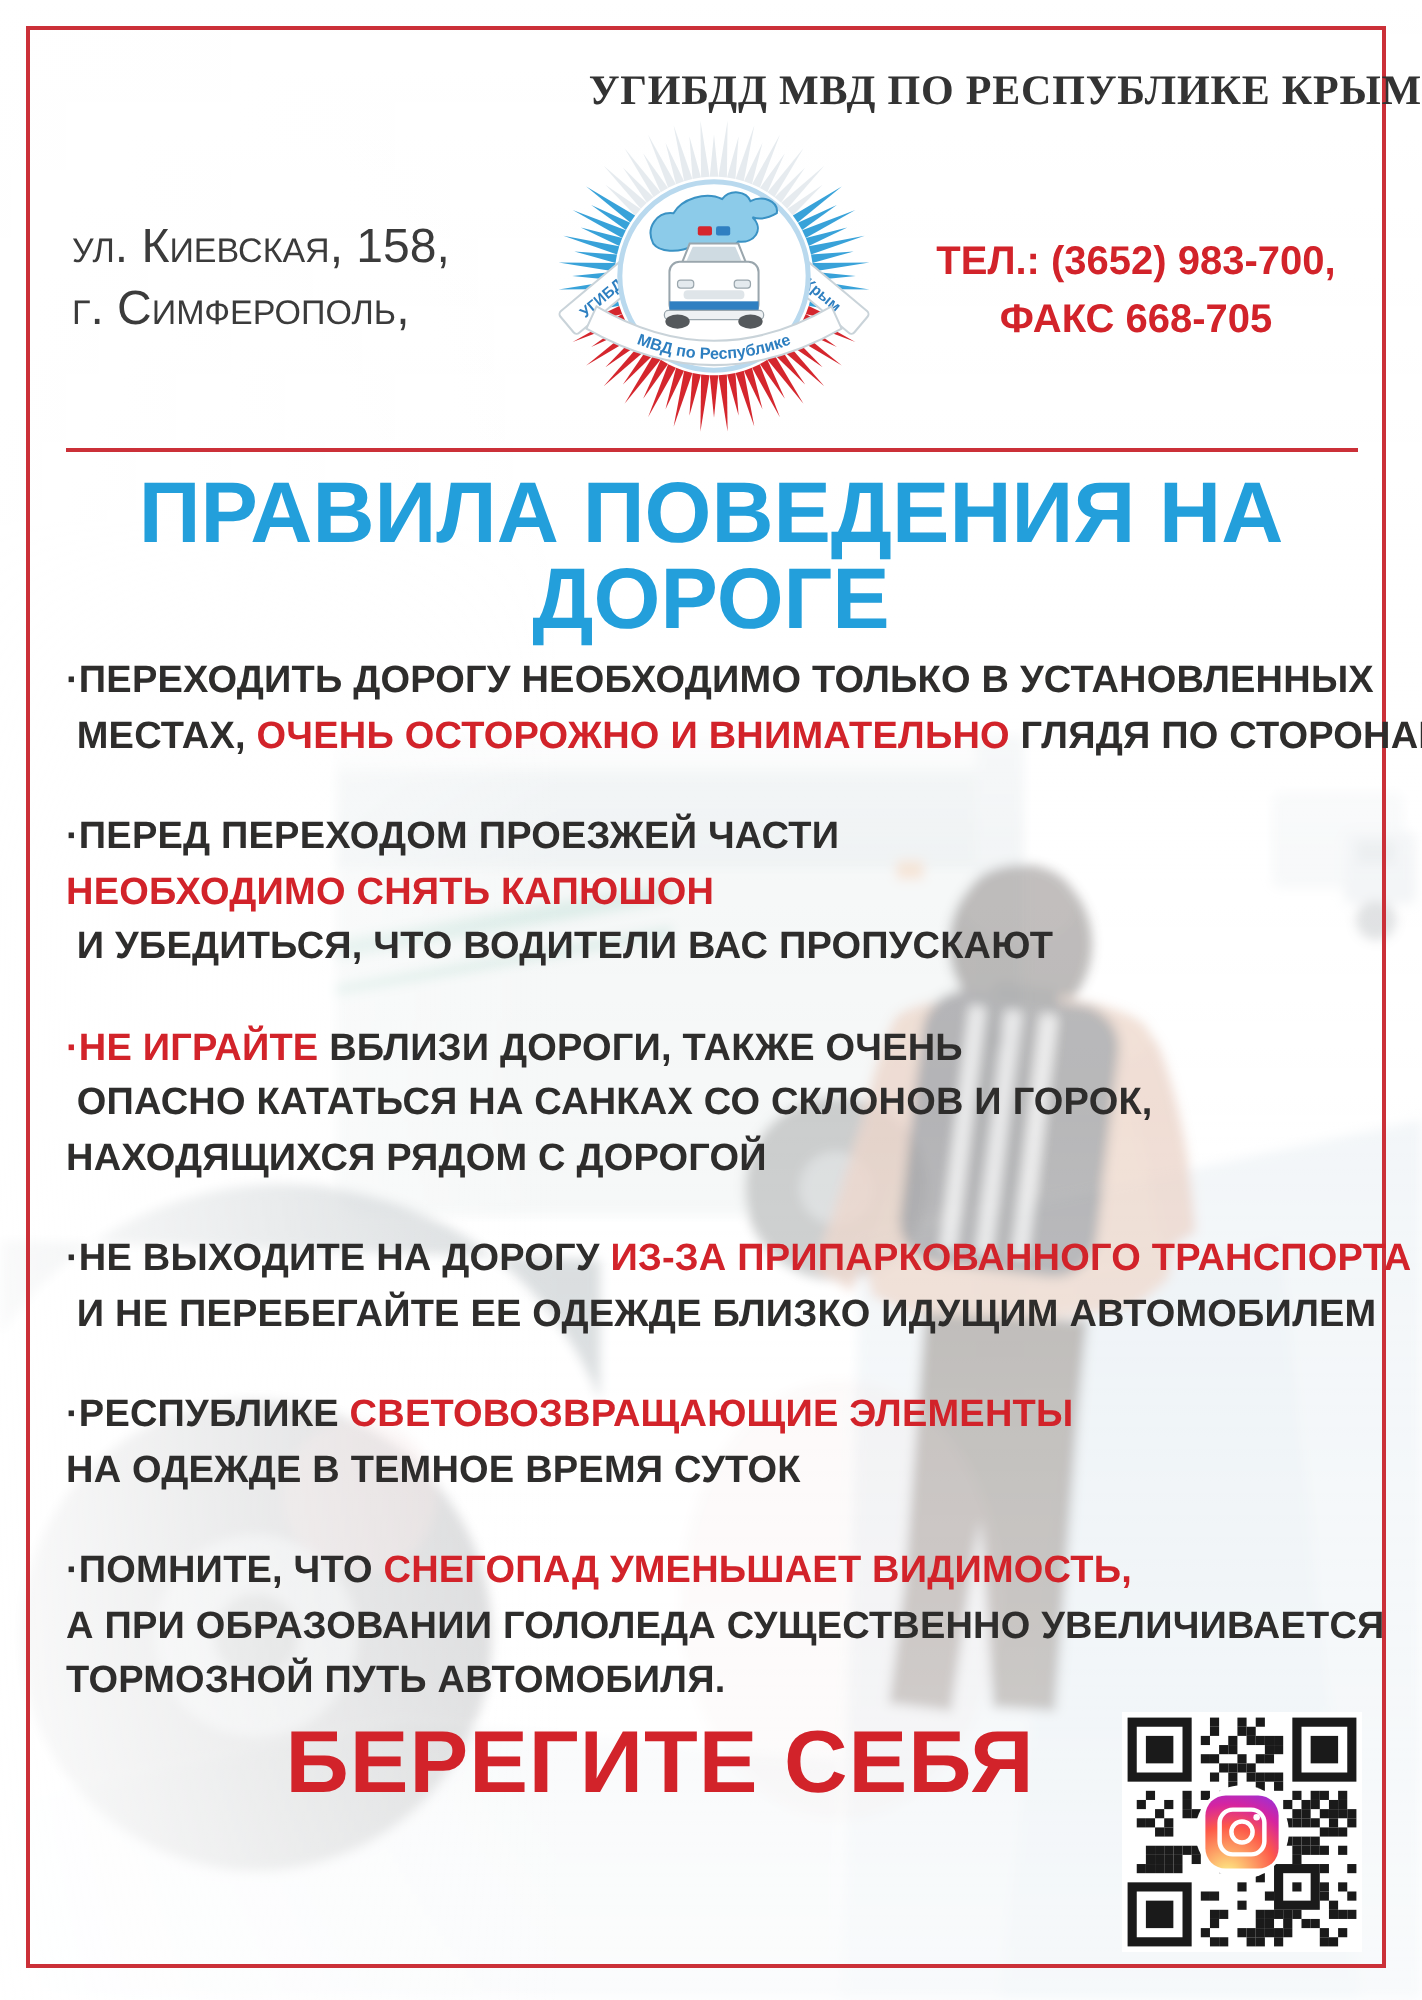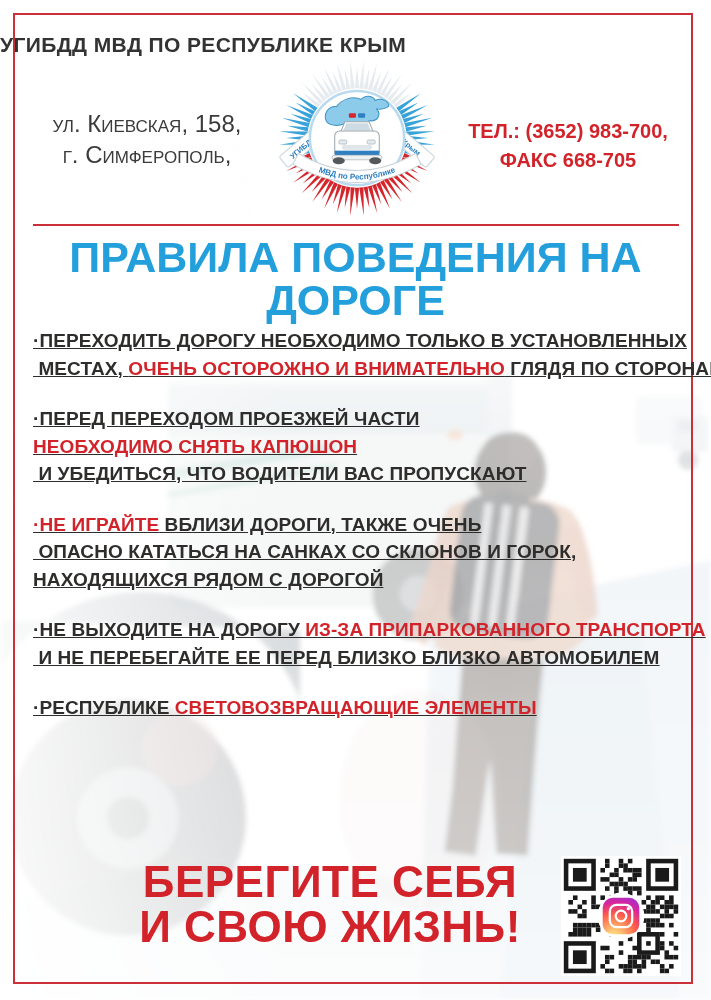--- a/index.html
+++ b/index.html
@@ -1,28 +1,28 @@
 <!DOCTYPE html>
 <html style="--red: #D2232A; --blue: #239FDB; --dark: #2E2D2C; --border: #CB3038;"><head>
 <meta charset="utf-8">
 <style>
   html,body{margin:0;padding:0;background:#ffffff;}
   body{width:711px;height:1000px;overflow:hidden;font-family:"Liberation Sans","DejaVu Sans",sans-serif;}
   :root{--red:#D2232A;--blue:#239FDB;--dark:#2E2D2C;--border:#CB3038;}
   .poster{position:relative;width:711px;height:1000px;background:#fff;overflow:hidden;}
   .bg{position:absolute;left:0;top:0;width:711px;height:1000px;}
   .frame{position:absolute;left:13px;top:13px;width:676px;height:967px;border:2.5px solid var(--border);pointer-events:none;}
-  .org-name{position:absolute;top:33px;left:0;right:0;text-align:left;font-weight:700;font-size:21px;color:#333;letter-spacing:.4px;}
-  .address{position:absolute;top:108px;left:36px;width:222px;text-align:center;font-size:24px;line-height:31px;color:#3b3b3b;font-variant:small-caps;}
+  .org-name{position:absolute;top:33px;left:0;right:0;text-align:right;font-weight:700;font-size:21px;color:#333;letter-spacing:.4px;font-family:Liberation Serif, serif;}
+  .address{position:absolute;top:108px;left:36px;width:222px;font-size:24px;line-height:31px;color:#3b3b3b;font-variant:small-caps;}
   .emblem{position:absolute;top:59px;left:278px;width:158px;height:158px;}
   .phone{position:absolute;top:117px;left:446px;width:244px;text-align:center;font-weight:700;font-size:20px;line-height:29px;color:var(--red);}
   .divider{position:absolute;top:224px;left:33px;width:646px;height:2px;background:var(--border);}
   .title{position:absolute;top:236px;left:0;right:0;text-align:center;color:var(--blue);font-weight:700;font-size:43px;line-height:43px;}
   .rules{position:absolute;top:327px;left:33px;width:662px;font-weight:700;font-size:19px;line-height:27.5px;color:var(--dark);letter-spacing:.1px;}
-  .rule{margin-bottom:23px;text-decoration:underline;}
+  .rule{margin-bottom:23px;}
   .rule-line{white-space:pre;}
   .red{color:var(--red);}
   .slogan{position:absolute;top:859px;left:70px;width:520px;text-align:center;color:var(--red);font-weight:700;font-size:44px;line-height:45px;letter-spacing:.5px;}
   .qr{position:absolute;top:856px;left:561px;width:120px;height:120px;}
 </style>
 </head>
 <body>
 
 <div class="poster">
 
@@ -240,30 +240,35 @@
         <div class="rule-line"><span class="red">НЕОБХОДИМО СНЯТЬ КАПЮШОН</span></div>
         <div class="rule-line"><span> И УБЕДИТЬСЯ, ЧТО ВОДИТЕЛИ ВАС ПРОПУСКАЮТ</span></div>
       </div>
       <div class="rule">
         <div class="rule-line"><span class="red">·НЕ ИГРАЙТЕ</span><span> ВБЛИЗИ ДОРОГИ, ТАКЖЕ ОЧЕНЬ</span></div>
         <div class="rule-line"><span> ОПАСНО КАТАТЬСЯ НА САНКАХ СО СКЛОНОВ И ГОРОК,</span></div>
         <div class="rule-line"><span>НАХОДЯЩИХСЯ РЯДОМ С ДОРОГОЙ</span></div>
       </div>
       <div class="rule">
         <div class="rule-line"><span>·НЕ ВЫХОДИТЕ НА ДОРОГУ </span><span class="red">ИЗ-ЗА ПРИПАРКОВАННОГО ТРАНСПОРТА</span></div>
-        <div class="rule-line"><span> И НЕ ПЕРЕБЕГАЙТЕ ЕЕ ПЕРЕД БЛИЗКО БЛИЗКО АВТОМОБИЛЕМ</span></div>
+        <div class="rule-line"><span> И НЕ ПЕРЕБЕГАЙТЕ ЕЕ ОДЕЖДЕ БЛИЗКО ИДУЩИМ АВТОМОБИЛЕМ</span></div>
       </div>
       <div class="rule">
         <div class="rule-line"><span>·РЕСПУБЛИКЕ </span><span class="red">СВЕТОВОЗВРАЩАЮЩИЕ ЭЛЕМЕНТЫ</span></div>
+        <div class="rule-line"><span>НА ОДЕЖДЕ В ТЕМНОЕ ВРЕМЯ СУТОК</span></div>
+      </div>
+      <div class="rule">
+        <div class="rule-line"><span>·ПОМНИТЕ, ЧТО </span><span class="red">СНЕГОПАД УМЕНЬШАЕТ ВИДИМОСТЬ,</span></div>
+        <div class="rule-line"><span>А ПРИ ОБРАЗОВАНИИ ГОЛОЛЕДА СУЩЕСТВЕННО УВЕЛИЧИВАЕТСЯ</span></div>
+        <div class="rule-line"><span>ТОРМОЗНОЙ ПУТЬ АВТОМОБИЛЯ.</span></div>
       </div>
     </div>
 
   <div class="slogan">
     <div>БЕРЕГИТЕ СЕБЯ</div>
-    <div>И СВОЮ ЖИЗНЬ!</div>
   </div>
 
   <svg class="qr" viewBox="0 0 118 118">
     <rect x="0" y="0" width="118" height="118" fill="#ffffff"></rect>
     <g id="qr-modules">
         <rect x="43.25" y="2.75" width="4.5" height="4.5" fill="#1a1a1a"></rect>
         <rect x="56.75" y="2.75" width="4.5" height="4.5" fill="#1a1a1a"></rect>
         <rect x="65.75" y="2.75" width="4.5" height="4.5" fill="#1a1a1a"></rect>
         <rect x="43.25" y="7.25" width="4.5" height="4.5" fill="#1a1a1a"></rect>
         <rect x="56.75" y="7.25" width="4.5" height="4.5" fill="#1a1a1a"></rect>

